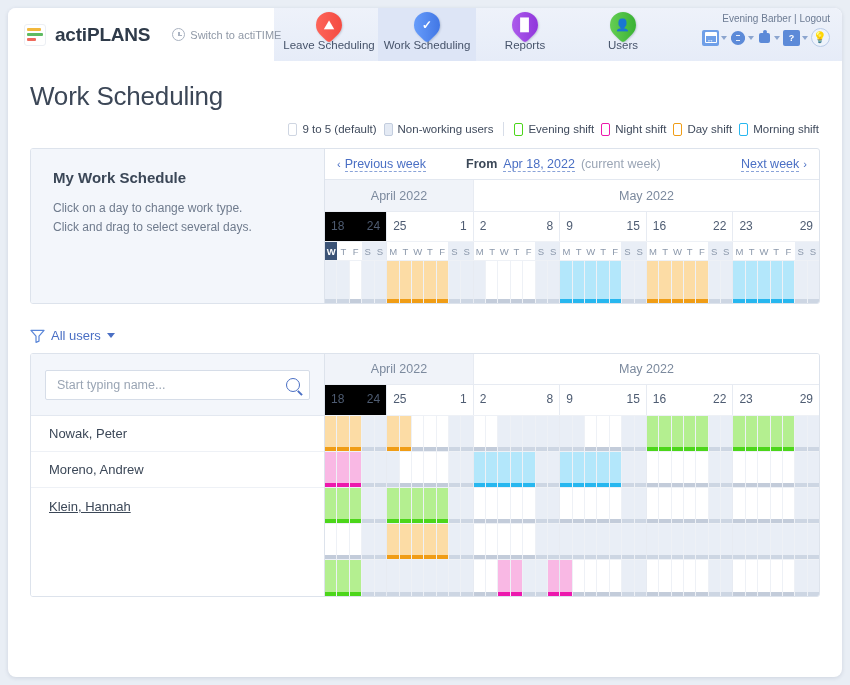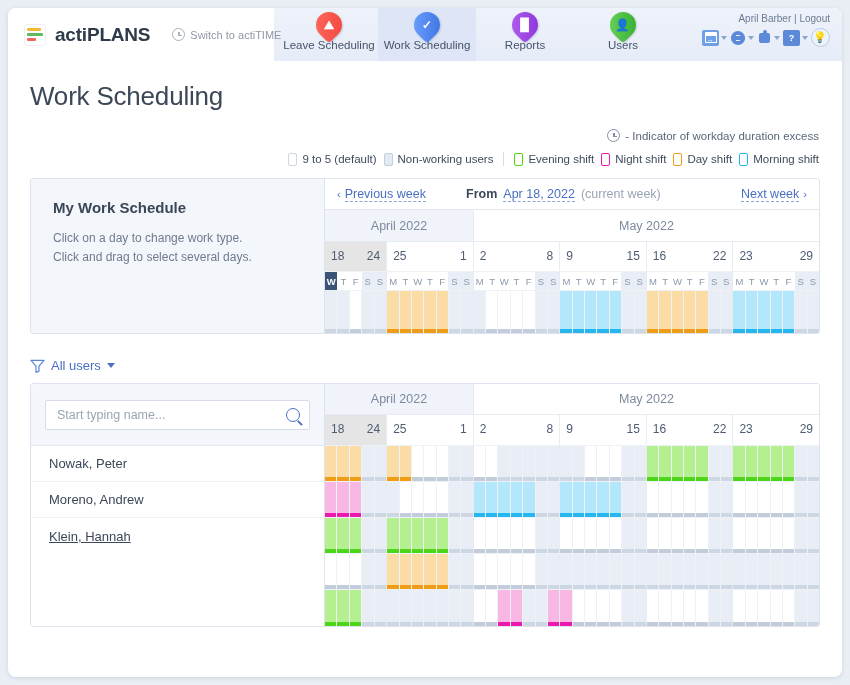--- a/index.html
+++ b/index.html
@@ -153,21 +153,21 @@
   }
   .month:first-child { border-left:none; }
   .month.lead { background:#f0f3f9; }
 
   .weekhdr { display:flex; height:30px; border-bottom:1px solid #eef1f6; }
   .wk {
     position:relative; border-left:1px solid #e7ebf2; background:#fff;
     font-size:12px; color:#4e5c72;
   }
   .wk:first-child { border-left:none; }
-  .wk.lead { background:#e5e5e5; }
+  .wk.lead { background:#000000; }
   .wk .s { position:absolute; left:6px; top:7px; }
   .wk .e { position:absolute; right:6px; top:7px; }
 
   .daysrow { display:flex; height:19px; border-bottom:1px solid #eef1f6; }
   .dwk { display:flex; border-left:1px solid #e7ebf2; }
   .dwk:first-child { border-left:none; }
   .dcell {
     display:flex; align-items:center; justify-content:center;
     font-size:9.5px; color:#8b98ab; background:#fff;
   }
@@ -258,21 +258,21 @@
       <div class="nav-item">
         <div class="nav-ic usr">
             <span>👤</span>
           </div>
         <div class="nav-lbl">Users</div>
       </div>
     </div>
 
     <div class="hdr-right">
       <div class="acct">
-        <span>April Barber</span>
+        <span>Evening Barber</span>
         <span>|</span>
         <a href="#">Logout</a>
       </div>
       <div class="tool-row">
         <div class="tool">
           <span class="tbtn cal"></span>
           <span class="caret"></span>
         </div>
         <div class="tool">
           <span class="gear"></span>
@@ -287,24 +287,20 @@
           <span class="caret"></span>
         </div>
         <div class="bulb">💡</div>
       </div>
     </div>
   </div>
 
   <div class="page">
     <h1 class="page-title">Work Scheduling</h1>
 
-    <div class="excess-note">
-      <span class="excess-clock"></span>
-      <span>- Indicator of workday duration excess</span>
-    </div>
 
     <div class="legend">
         <div class="lg">
           <span class="sw" style="background: rgb(255, 255, 255); border-color: rgb(207, 214, 226);"></span>
           <span>9 to 5 (default)</span>
         </div>
         <div class="lg">
           <span class="sw" style="background: rgb(228, 234, 244); border-color: rgb(195, 205, 222);"></span>
           <span>Non-working users</span>
         </div>

